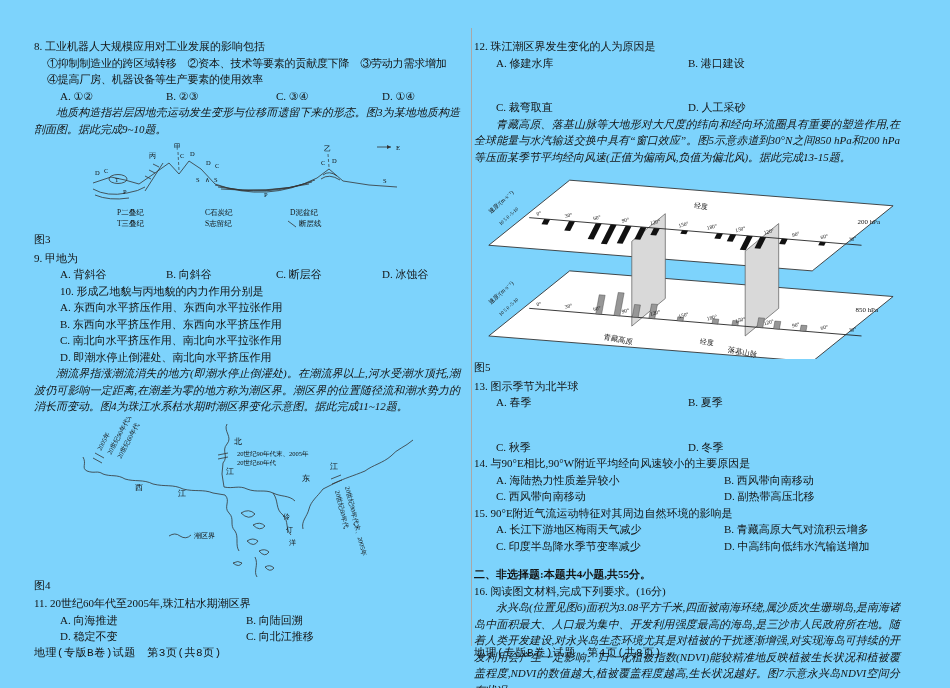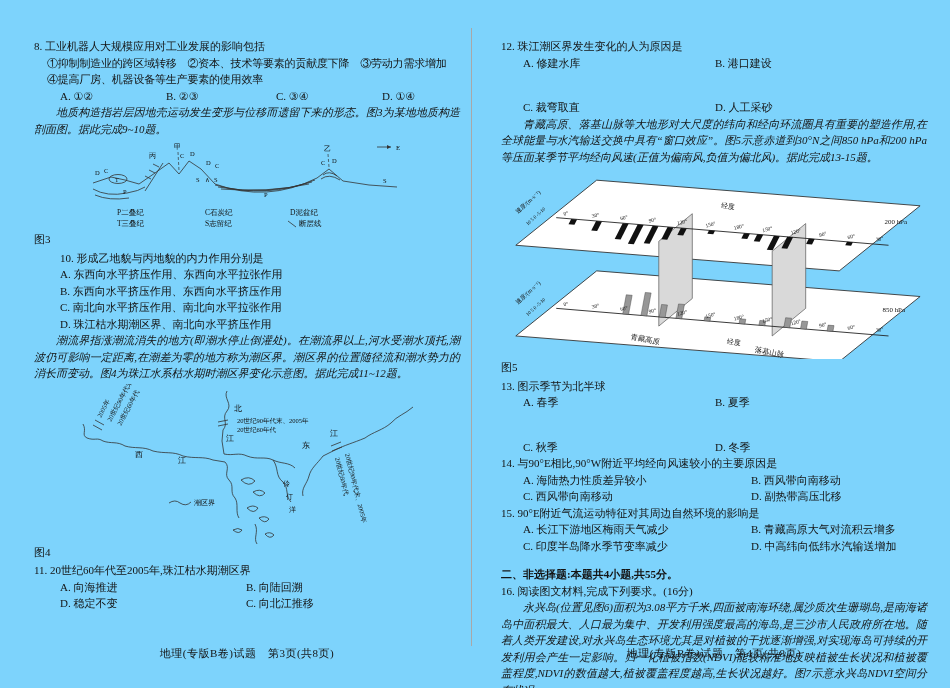--- a/index.html
+++ b/index.html
@@ -5,34 +5,34 @@
   html,body{margin:0;padding:0;}
   body{
     width:950px;height:688px;background:#fbfbf9;
     font-family:"Liberation Serif","DejaVu Serif",serif;
     color:#141414;font-size:11px;line-height:16.5px;
   }
   .sheet{position:relative;width:950px;height:688px;overflow:hidden;background:#7dd3fc;}
   .divider{position:absolute;left:471px;top:28px;height:618px;width:1px;background:#a8a8a8;}
   .col{position:absolute;top:38px;width:426px;height:650px;}
   .col-left{left:34px;}
-  .col-right{left:501px;}
+  .col-right{left:474px;}
   p{margin:0;}
   .stem{white-space:nowrap;}
   .subline{padding-left:13px;white-space:nowrap;letter-spacing:-0.2px;}
   .opts4{display:grid;grid-template-columns:106px 110px 106px 1fr;padding-left:26px;}
   .opts2L{display:grid;grid-template-columns:186px 1fr;padding-left:26px;}
   .opts2A{display:grid;grid-template-columns:164px 1fr;padding-left:22px;gap:28px;}
   .opts2B{display:grid;grid-template-columns:228px 1fr;padding-left:22px;}
   .optlines p{padding-left:26px;white-space:nowrap;}
   .passage{font-style:italic;text-indent:2em;text-align:justify;}
   .fig{text-align:center;margin:2px 0 0;}
   .figcap{text-align:left;margin:0 0 2px;}
   .sec{font-weight:bold;margin-top:12px;}
-  .footer{position:absolute;top:607px;left:0;right:0;text-align:center;letter-spacing:0.5px;}
+  .footer{position:absolute;top:607px;left:0;right:0;text-align:left;letter-spacing:0.5px;font-family:Liberation Mono, monospace;}
   svg{vertical-align:top;}
   svg text{font-family:"Liberation Serif","DejaVu Serif",serif;fill:#141414;}
   .sketch path,.sketch line,.sketch ellipse,.sketch polyline{fill:none;stroke:#333;stroke-width:0.8;}
   .sketch .dash{stroke-dasharray:3 2;stroke-width:0.7;}
   .plane{fill:#ffffff;stroke:#333;stroke-width:0.9;}
   .wall{fill:#d9d9d9;stroke:#555;stroke-width:0.7;}
   .axisline{stroke:#222;stroke-width:0.9;}
 </style>
 </head>
 <body>
@@ -108,27 +108,36 @@
             <text x="30" y="87" font-size="7.5">T三叠纪</text>
             <text x="118" y="76" font-size="7.5">C石炭纪</text>
             <text x="118" y="87" font-size="7.5">S志留纪</text>
             <text x="203" y="76" font-size="7.5">D泥盆纪</text>
             <text x="212" y="87" font-size="7.5">断层线</text>
           </g>
       </svg>
       <p class="figcap">图3</p>
     </div>
 
+    <div>
+      <p class="stem">9. 甲地为</p>
+      <div class="opts4">
+        <span>A. 背斜谷</span>
+        <span>B. 向斜谷</span>
+        <span>C. 断层谷</span>
+        <span>D. 冰蚀谷</span>
+      </div>
+    </div>
 
     <div class="optlines">
       <p class="stem">10. 形成乙地貌与丙地貌的内力作用分别是</p>
       <p>A. 东西向水平挤压作用、东西向水平拉张作用</p>
       <p>B. 东西向水平挤压作用、东西向水平挤压作用</p>
       <p>C. 南北向水平挤压作用、南北向水平拉张作用</p>
-      <p>D. 珠江枯水期潮区界、南北向水平挤压作用</p>
+      <p>D. 即潮水停止倒灌处、南北向水平挤压作用</p>
     </div>
 
     <p class="passage">潮流界指涨潮流消失的地方(即潮水停止倒灌处)。在潮流界以上,河水受潮水顶托,潮波仍可影响一定距离,在潮差为零的地方称为潮区界。潮区界的位置随径流和潮水势力的消长而变动。图4为珠江水系枯水期时潮区界变化示意图。据此完成11~12题。</p>
 
     <div class="fig">
       <svg class="sketch" width="340" height="160" viewBox="0 0 340 160">
 
         <path d="M6,40 C10,47 4,51 10,54 C18,57 20,53 26,57 C34,60 40,57 48,62 C58,65 66,62 76,67 C88,70 96,67 106,72 C118,75 126,72 136,76 L148,78"></path>
 
         <path d="M150,7 C146,14 156,20 150,27 C144,34 152,39 146,46 L145,57 L147,70"></path>

